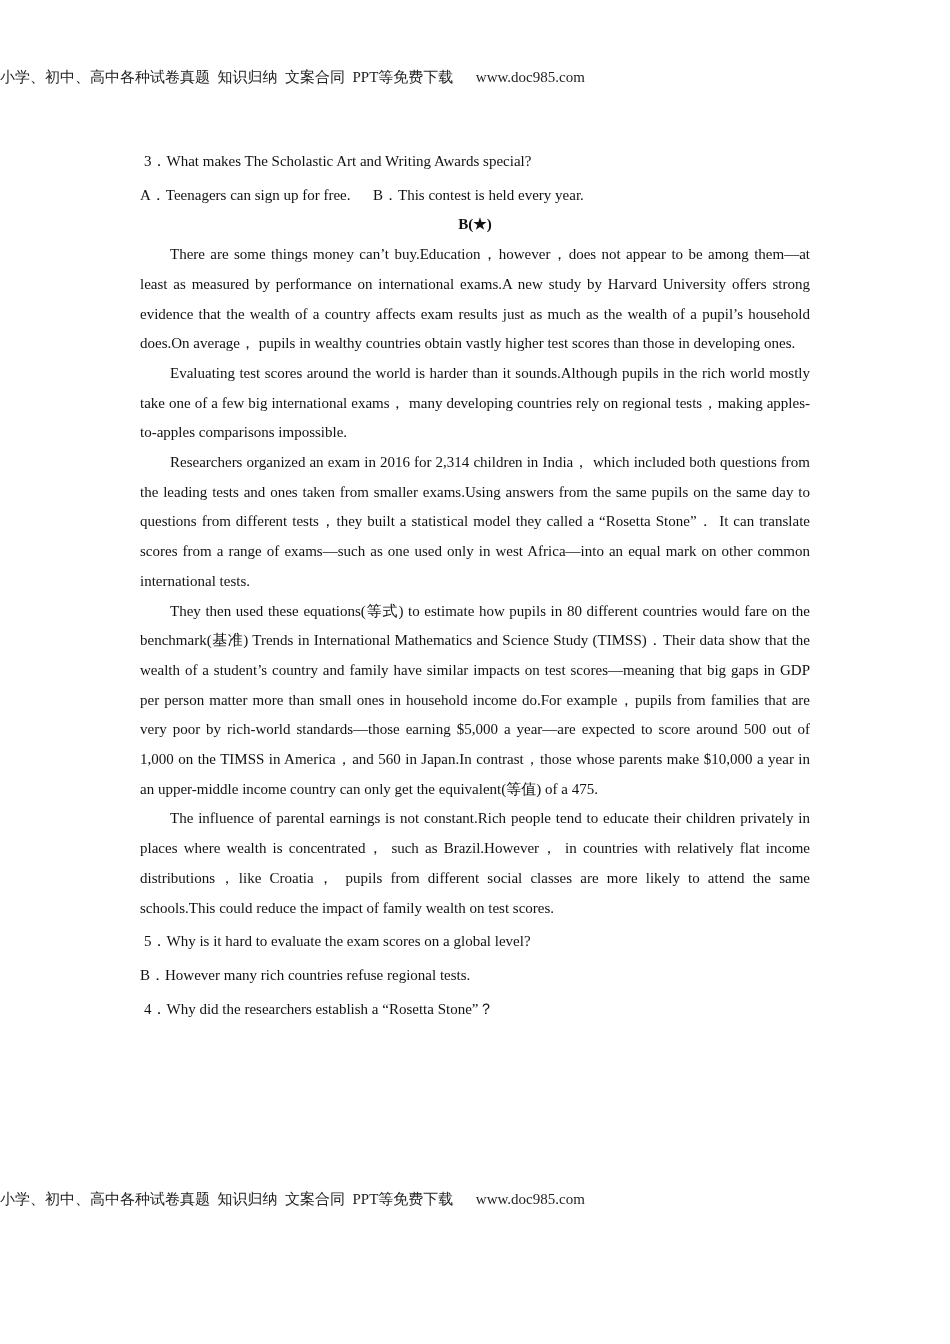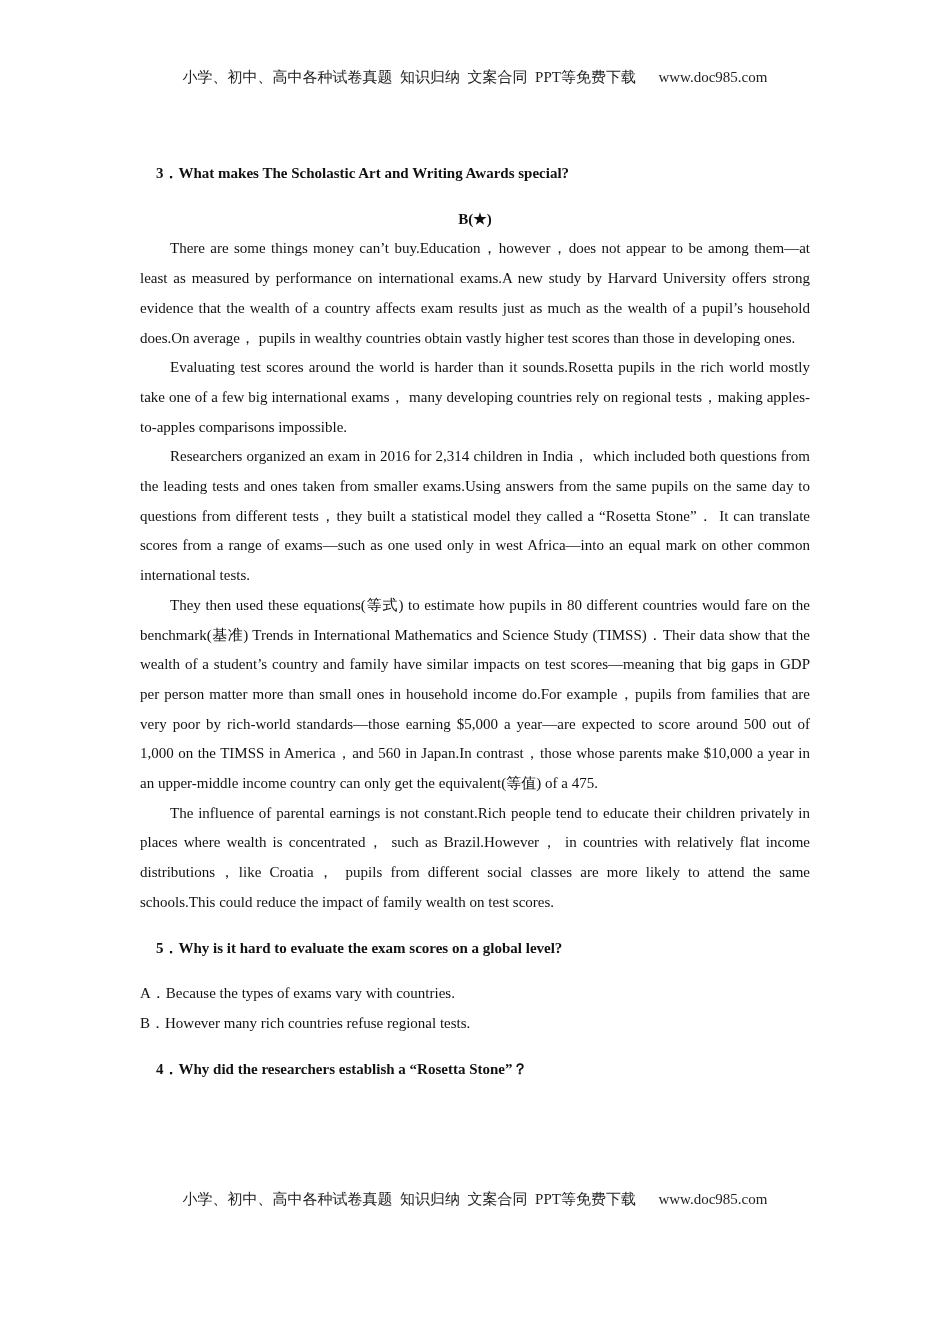--- a/index.html
+++ b/index.html
@@ -1,44 +1,44 @@
 <!DOCTYPE html>
 <html><head>
   <meta charset="utf-8">
   <style>
     html, body { margin: 0; padding: 0; background: #ffffff; }
     body { width: 950px; height: 1344px; position: relative; overflow: hidden;
       font-family: "Liberation Serif", "DejaVu Serif", serif; color: #111; }
-    .header, .footer { position: absolute; left: 0; width: 950px; text-align: center;
+    .header, .footer { position: absolute; left: 0; width: 950px; text-align: left;
       font-size: 15px; color: #222; white-space: pre; }
     .header { top: 68px; }
     .footer { top: 1190px; }
     .content { position: absolute; left: 140px; top: 143px; width: 670px;
       font-size: 15px; line-height: 29.7px; }
-    .q { font-weight: bold; margin: 16px; }
+    .q { font-weight: normal; margin: 4px; }
     .opt { margin: 0; white-space: pre; }
     .opt-row { margin: 0; white-space: pre; }
     .sec { text-align: center; font-weight: bold; margin: 0; }
     .para { margin: 0; text-indent: 2em; text-align: justify; }
   </style>
 </head>
 <body>
 
 <div class="header">小学、初中、高中各种试卷真题  知识归纳  文案合同  PPT等免费下载      www.doc985.com</div>
 
 <div class="content">
   <p class="q">3．What makes The Scholastic Art and Writing Awards special?</p>
+  <p class="opt-row">A．Teenagers can sign up for free.      B．This contest is held every year.</p>
 
   <p class="sec">B(★)</p>
   <p class="para">There are some things money can’t buy.Education，however，does not appear to be among them—at least as measured by performance on international exams.A new study by Harvard University offers strong evidence that the wealth of a country affects exam results just as much as the wealth of a pupil’s household does.On average， pupils in wealthy countries obtain vastly higher test scores than those in developing ones.</p>
-  <p class="para">Evaluating test scores around the world is harder than it sounds.Rosetta pupils in the rich world mostly take one of a few big international exams， many developing countries rely on regional tests，making apples-to-apples comparisons impossible.</p>
+  <p class="para">Evaluating test scores around the world is harder than it sounds.Although pupils in the rich world mostly take one of a few big international exams， many developing countries rely on regional tests，making apples-to-apples comparisons impossible.</p>
   <p class="para">Researchers organized an exam in 2016 for 2,314 children in India， which included both questions from the leading tests and ones taken from smaller exams.Using answers from the same pupils on the same day to questions from different tests，they built a statistical model they called a “Rosetta Stone”． It can translate scores from a range of exams—such as one used only in west Africa—into an equal mark on other common international tests.</p>
   <p class="para">They then used these equations(等式) to estimate how pupils in 80 different countries would fare on the benchmark(基准) Trends in International Mathematics and Science Study (TIMSS)．Their data show that the wealth of a student’s country and family have similar impacts on test scores—meaning that big gaps in GDP per person matter more than small ones in household income do.For example，pupils from families that are very poor by rich-world standards—those earning $5,000 a year—are expected to score around 500 out of 1,000 on the TIMSS in America，and 560 in Japan.In contrast，those whose parents make $10,000 a year in an upper-middle income country can only get the equivalent(等值) of a 475.</p>
   <p class="para">The influence of parental earnings is not constant.Rich people tend to educate their children privately in places where wealth is concentrated， such as Brazil.However， in countries with relatively flat income distributions，like Croatia， pupils from different social classes are more likely to attend the same schools.This could reduce the impact of family wealth on test scores.</p>
 
   <p class="q">5．Why is it hard to evaluate the exam scores on a global level?</p>
-  <p class="opt">A．Because the types of exams vary with countries.</p>
   <p class="opt">B．However many rich countries refuse regional tests.</p>
 
   <p class="q">4．Why did the researchers establish a “Rosetta Stone”？</p>
 </div>
 
 <div class="footer">小学、初中、高中各种试卷真题  知识归纳  文案合同  PPT等免费下载      www.doc985.com</div>
 
 </body></html>

